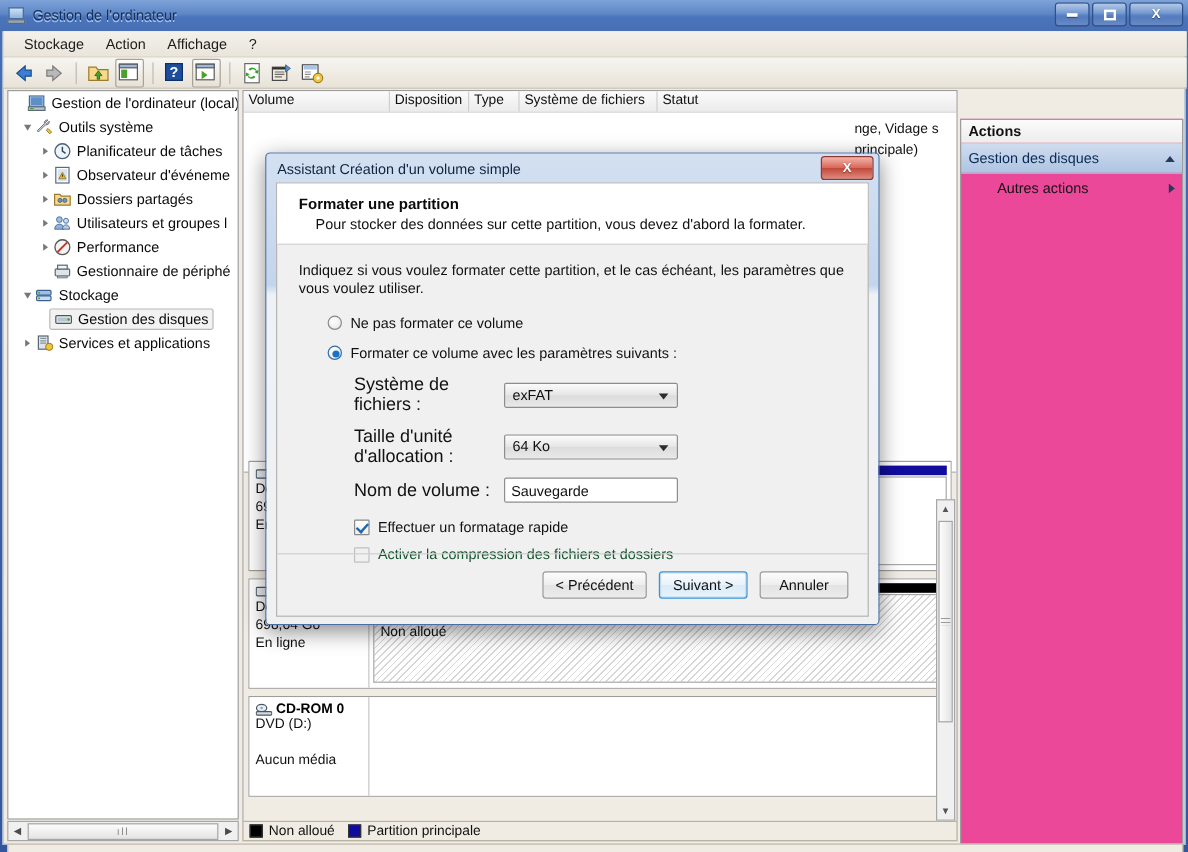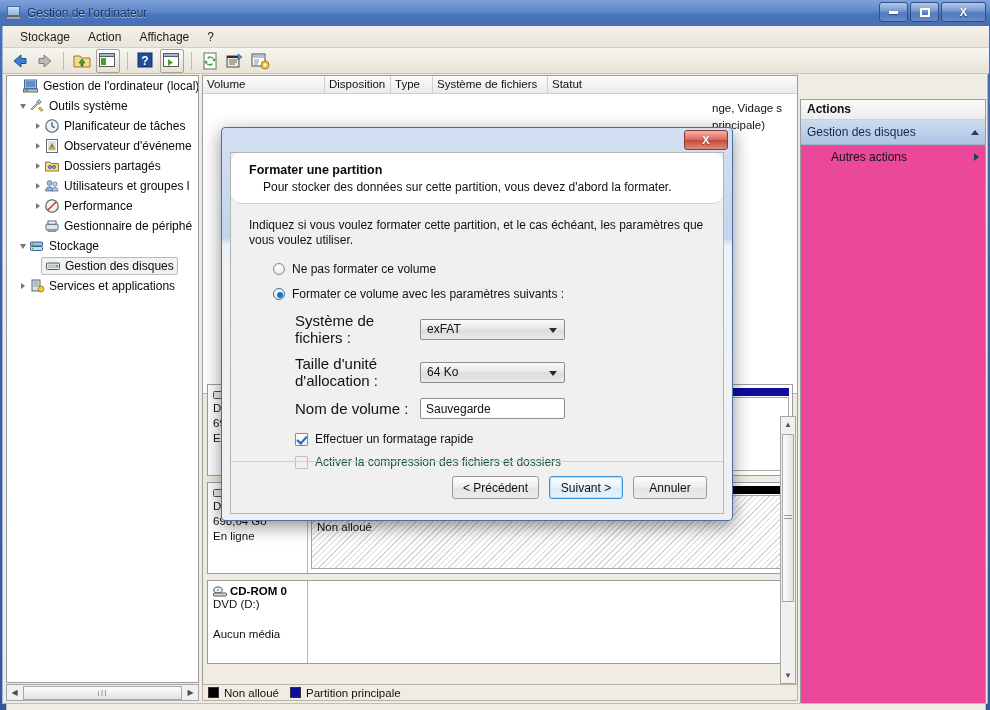--- a/index.html
+++ b/index.html
@@ -146,21 +146,21 @@
   .dlg-title{height:22px;display:flex;align-items:center;padding-left:7px;font-size:12px;color:#10243f;position:relative;}
   .dlg-x{
     position:absolute;right:2px;top:0px;width:42px;height:18px;border:1px solid #8b3a33;border-radius:3px;
     background:linear-gradient(180deg,#f4b4aa,#d9695c 48%,#c24a3c 52%,#e08a7c);
     display:flex;align-items:center;justify-content:center;color:#fff;font-weight:bold;font-size:11px;text-shadow:0 1px 1px rgba(0,0,0,.4);
   }
   .dlg-body{
     position:absolute;left:8px;top:24px;width:494px;height:362px;
     background:#f0f0f0;border:1px solid #b5b5b5;box-sizing:border-box;
   }
-  .dlg-head{background:#fff;border-bottom:1px solid #cfcfcf;padding:10px 12px 9px 18px;border-radius:10px;}
+  .dlg-head{background:#fff;border-bottom:1px solid #cfcfcf;padding:10px 12px 9px 18px;}
   .dlg-h1{font-weight:bold;font-size:12.5px;color:#0b0b0b;margin-bottom:3px;}
   .dlg-h2{font-size:12px;color:#111;padding-left:14px;}
   .dlg-main{padding:14px 16px 0 18px;}
   .dlg-p{font-size:12px;color:#111;line-height:15px;margin-bottom:14px;}
   .radio-row{display:flex;align-items:center;gap:7px;margin:0 0 11px 24px;font-size:12px;color:#111;}
   .radio{width:12px;height:12px;border-radius:50%;box-sizing:border-box;border:1px solid #8a8a8a;background:radial-gradient(circle at 40% 35%,#fff,#e2e2e2);flex:none;position:relative;}
   .radio.on{border-color:#2f6fab;}
   .radio.on:after{content:"";position:absolute;left:3px;top:3px;width:6px;height:6px;border-radius:50%;background:#1a72c4;}
   .frow{display:flex;align-items:center;margin:0 0 9px 46px;}
   .flabel{width:125px;font-size:15px;color:#111;}
@@ -558,20 +558,21 @@
       <div class="act-item">
         <span style="flex:1;">Autres actions</span>
         <span class="caret-right"></span>
       </div>
     </div>
 
     <div class="statusbar"></div>
 
     <div class="dlg">
       <div class="dlg-title">
+        <span>Assistant Création d'un volume simple</span>
         <span class="dlg-x">X</span>
       </div>
 
       <div class="dlg-body">
         <div class="dlg-head">
           <div class="dlg-h1">Formater une partition</div>
           <div class="dlg-h2">Pour stocker des données sur cette partition, vous devez d'abord la formater.</div>
         </div>
 
         <div class="dlg-main">

